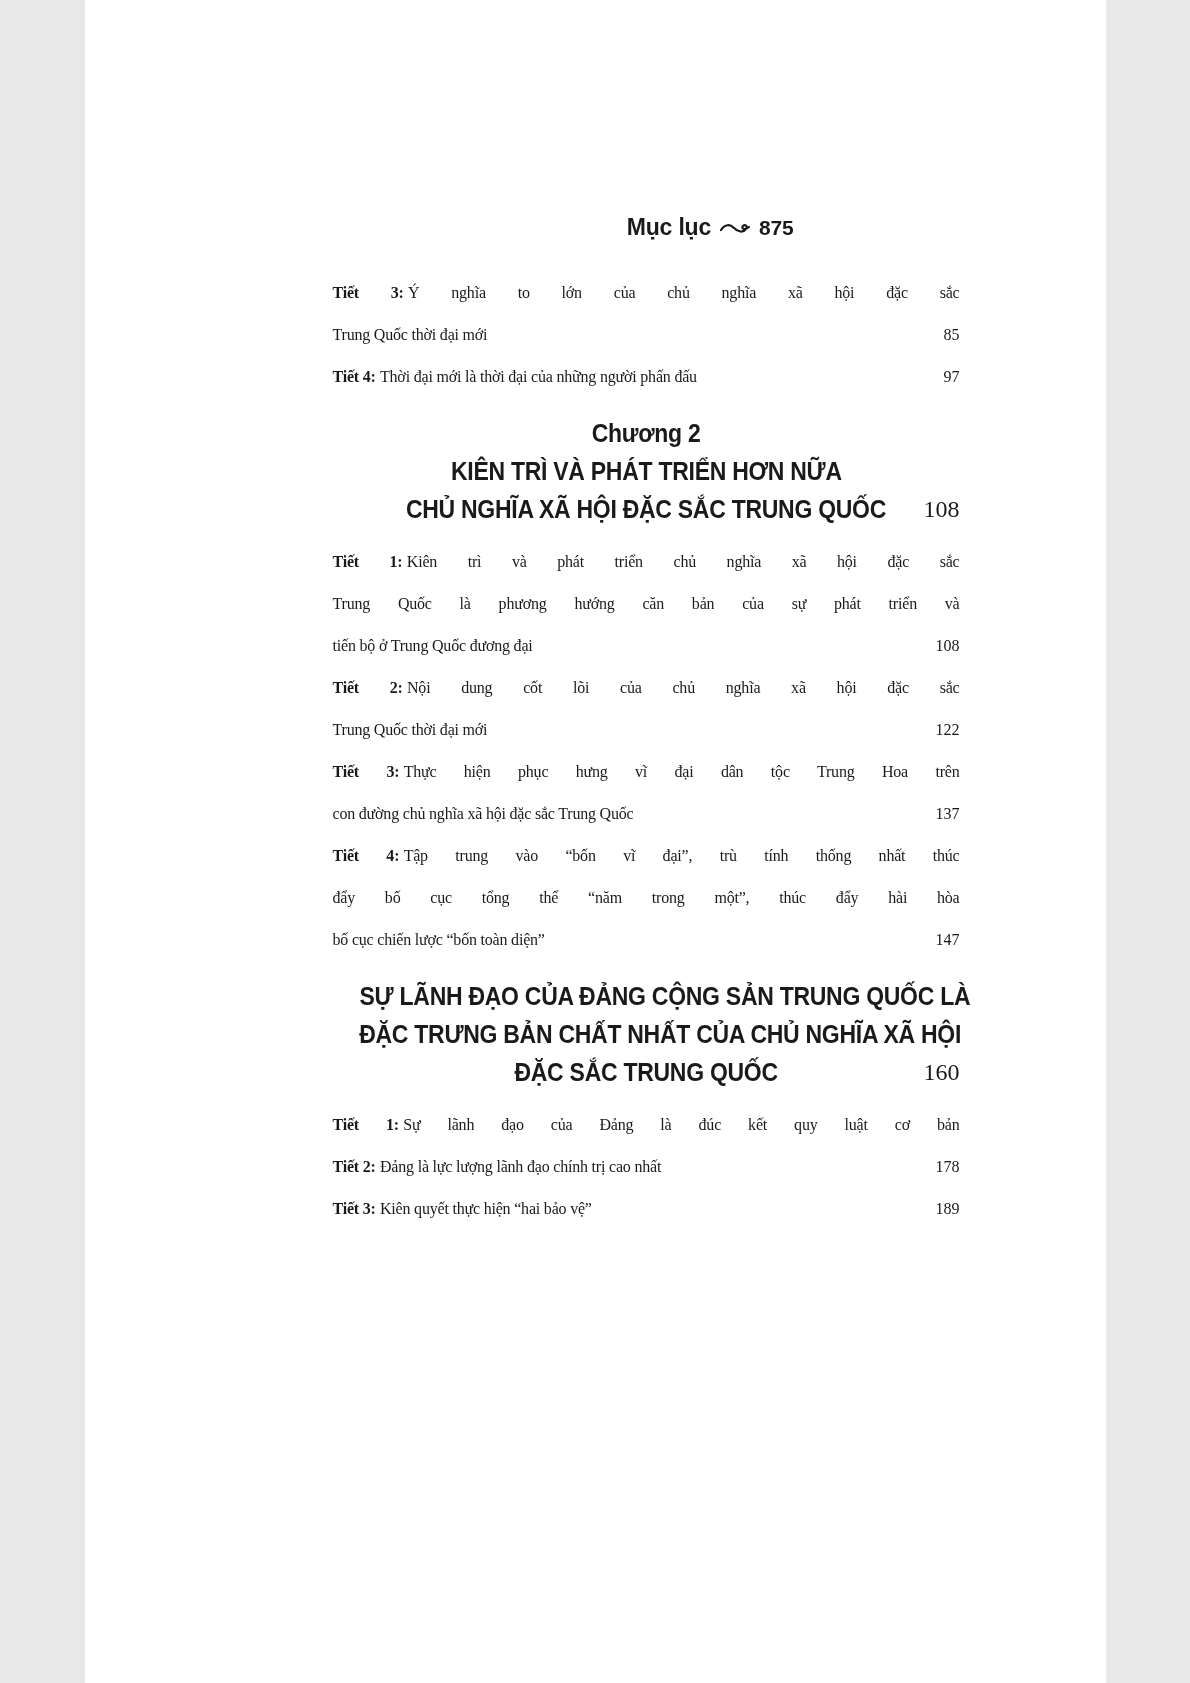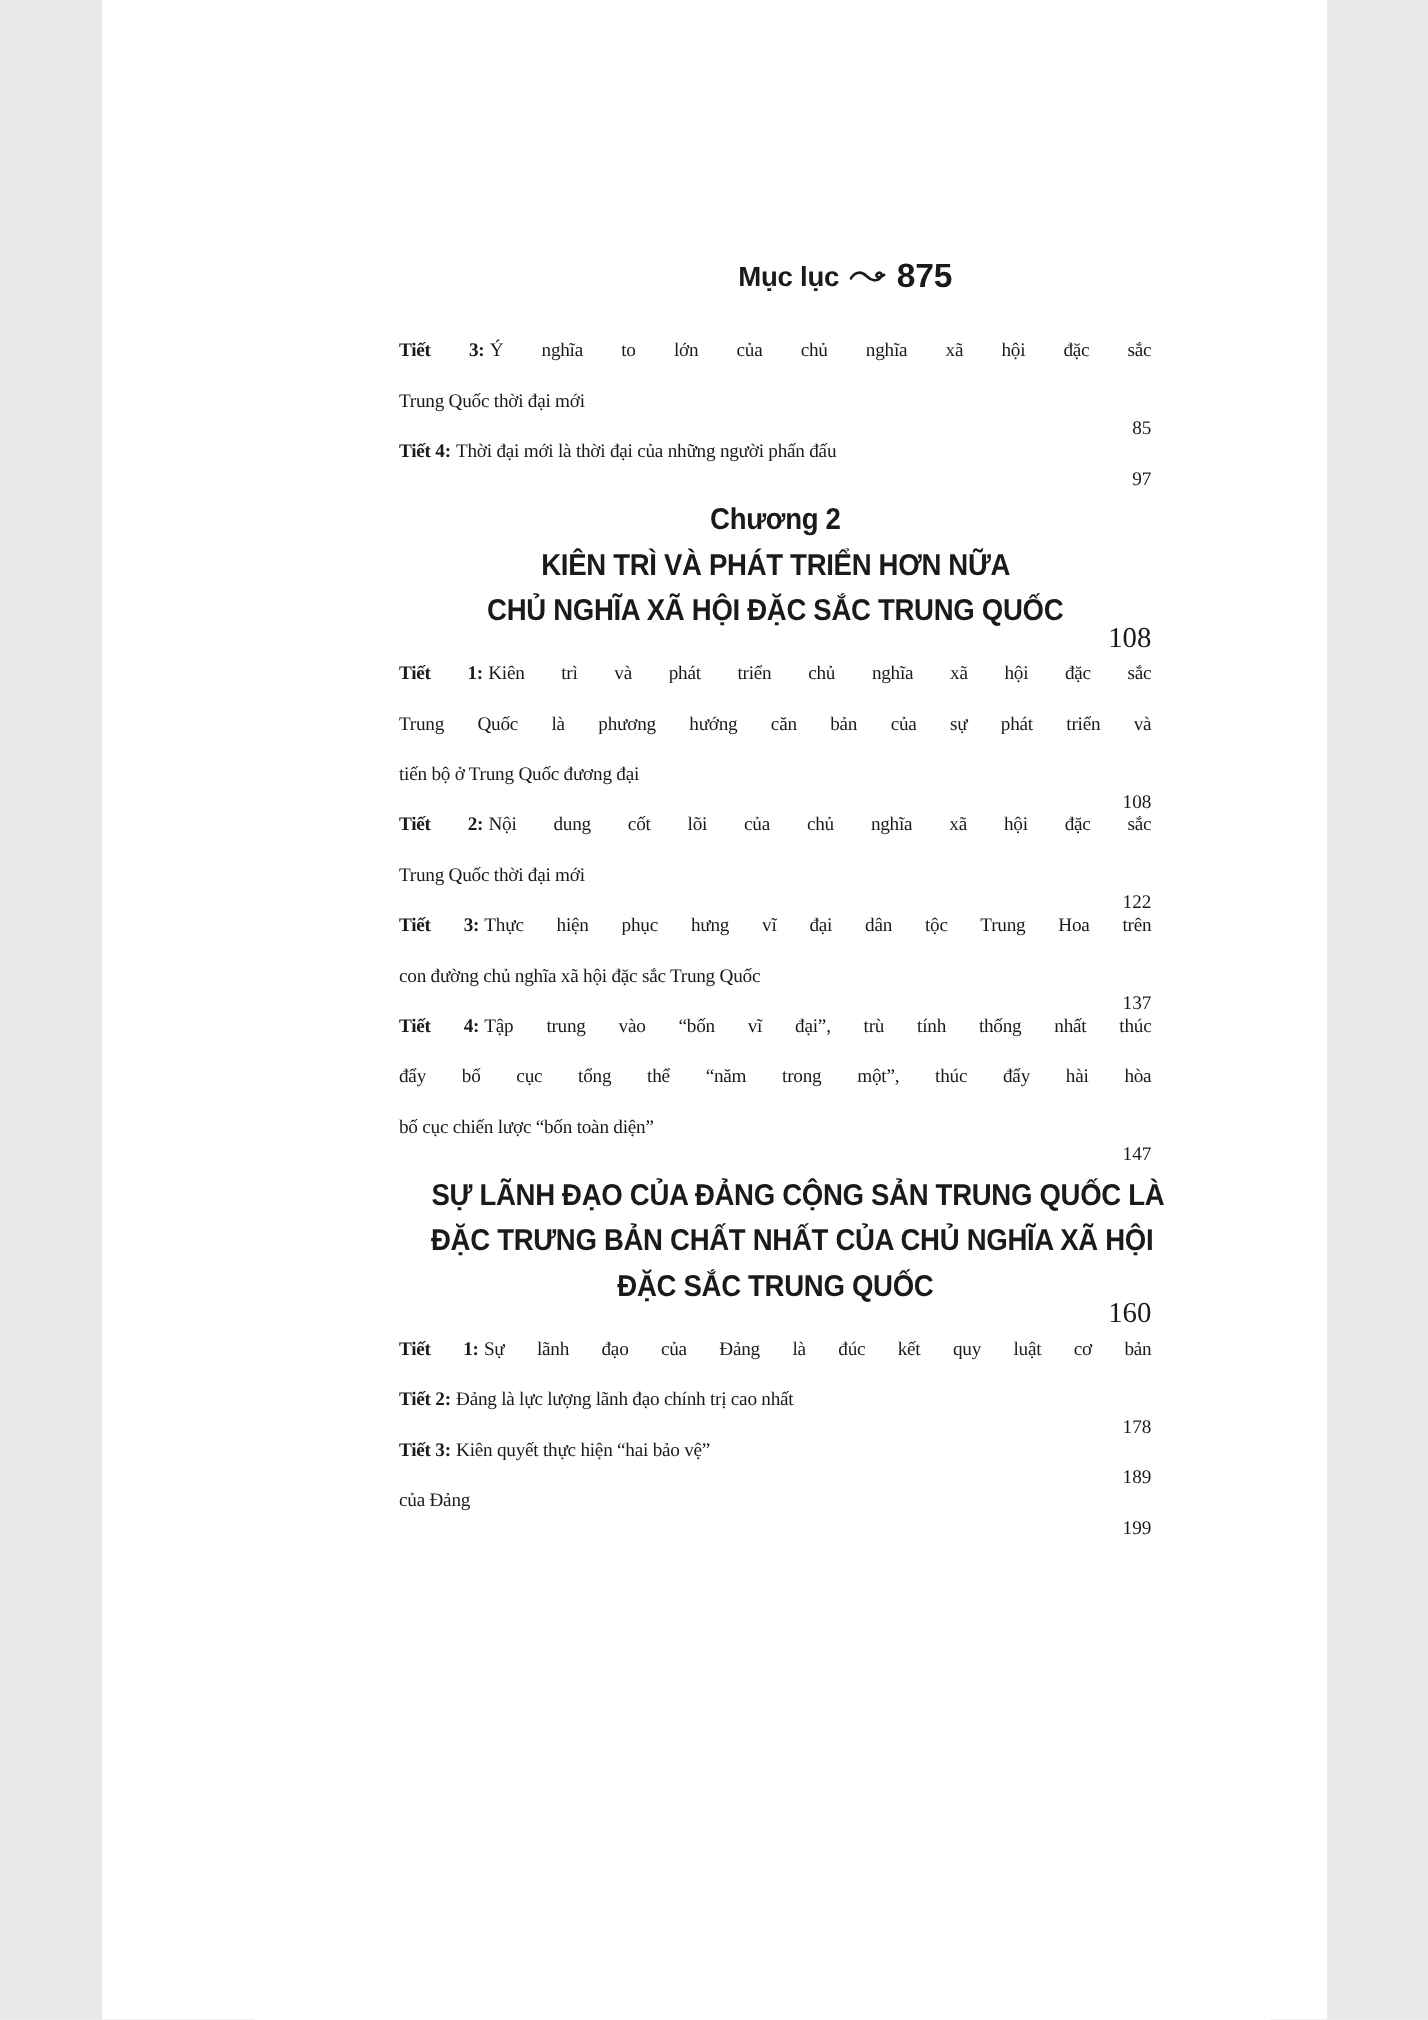--- a/index.html
+++ b/index.html
@@ -20,21 +20,21 @@
     font-family: "Liberation Sans", sans-serif;
     font-weight: 700;
     font-size: 23px;
     letter-spacing: -0.2px;
     display: flex;
     align-items: center;
     gap: 9px;
     white-space: nowrap;
   }
   .running-head .ornament { display: inline-flex; align-items: center; }
-  .running-head .folio { font-size: 28px; }
+  .running-head .folio { font-size: 21px; }
 
   
   .toc {
     position: absolute;
     left: 248px; top: 272px;
     width: 627px;
   }
   .line {
     position: relative;
     font-size: 16px;
@@ -48,21 +48,20 @@
     white-space: normal;
   }
   .prefix { font-weight: 700; margin-right: 0.27em; }
   .prefix:empty { display: none; }
   .page-num {
     position: absolute;
     right: 0; top: 0;
     line-height: 42px;
     font-weight: 400;
     letter-spacing: 0;
-    margin-top: 23px;
   }
 
   
   .chapter-block {
     margin: 16px 0 13px 0;
     text-align: center;
     text-decoration: underline;
   }
   .chapter-block .line {
     font-family: "Liberation Sans", sans-serif;
@@ -172,19 +171,15 @@
       <span class="prefix">Tiết 1:</span><span>Sự lãnh đạo của Đảng là đúc kết quy luật cơ bản</span>
     </div>
     <div class="line">
       <span class="prefix">Tiết 2:</span><span>Đảng là lực lượng lãnh đạo chính trị cao nhất</span>
       <span class="page-num">178</span>
     </div>
     <div class="line">
       <span class="prefix">Tiết 3:</span><span>Kiên quyết thực hiện “hai bảo vệ”</span>
       <span class="page-num">189</span>
     </div>
-    <div class="line">
-      <span>của Đảng</span>
-      <span class="page-num">199</span>
-    </div>
 
   </div>
 </div>
 
 </body></html>

